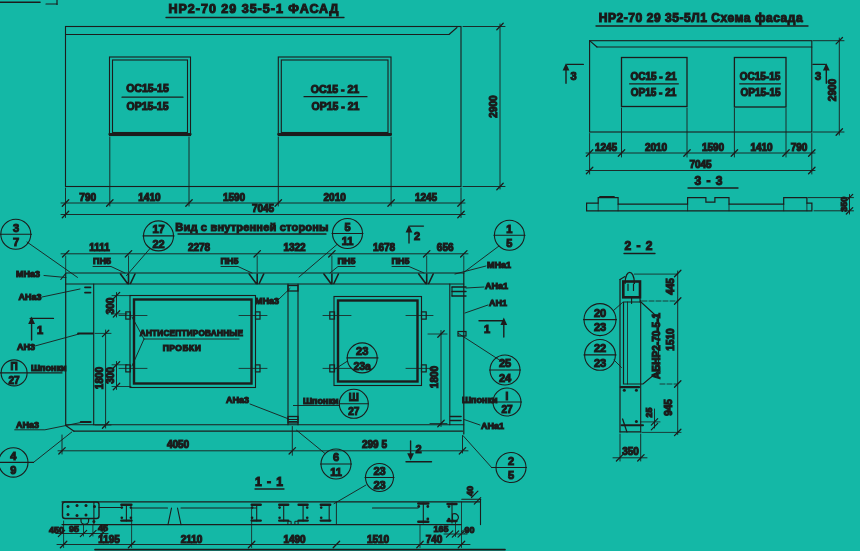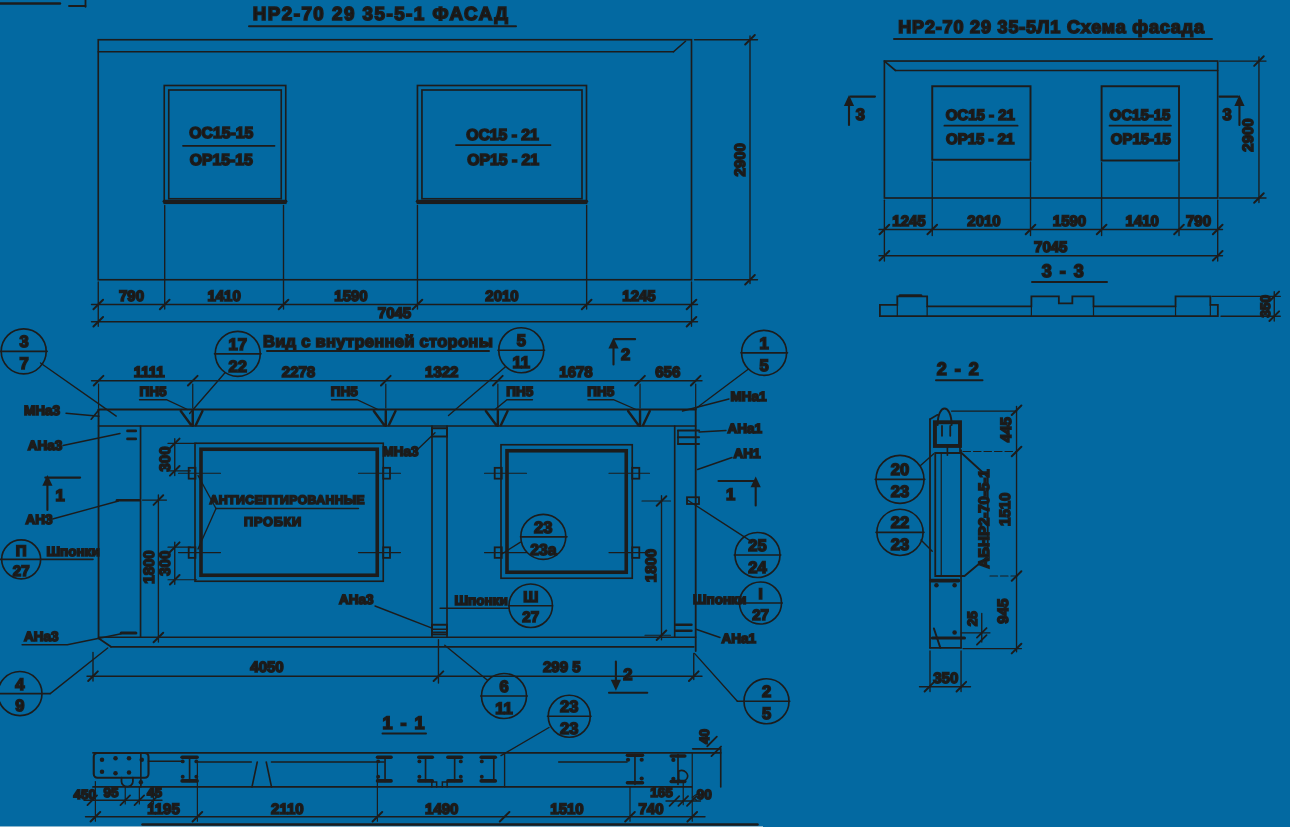--- a/index.html
+++ b/index.html
@@ -1,16 +1,16 @@
 <!DOCTYPE html>
 <html><head>
 <meta charset="utf-8">
 <style>
 html,body{margin:0;padding:0;background:#f4f4f2;}
-.page{width:860px;height:551px;position:relative;overflow:hidden;background:#0369a1;}
+.page{width:860px;height:551px;position:relative;overflow:hidden;background:#14b8a6;}
 text{font-family:"Liberation Sans",sans-serif;font-weight:bold;fill:#161616;}.f9{font-size:9px}.f95{font-size:10px}.f10{font-size:10px}
 .f105{font-size:10.5px}.f11{font-size:11px}.f12{font-size:12px}.f125{font-size:12.5px}
 </style>
 </head>
 <body>
 <div class="page">
 <svg width="860" height="551" viewBox="0 0 860 551" xmlns="http://www.w3.org/2000/svg">
 <g stroke="#1c1c1c" stroke-width="1.1" fill="none" stroke-linecap="round">
 
 <g>

